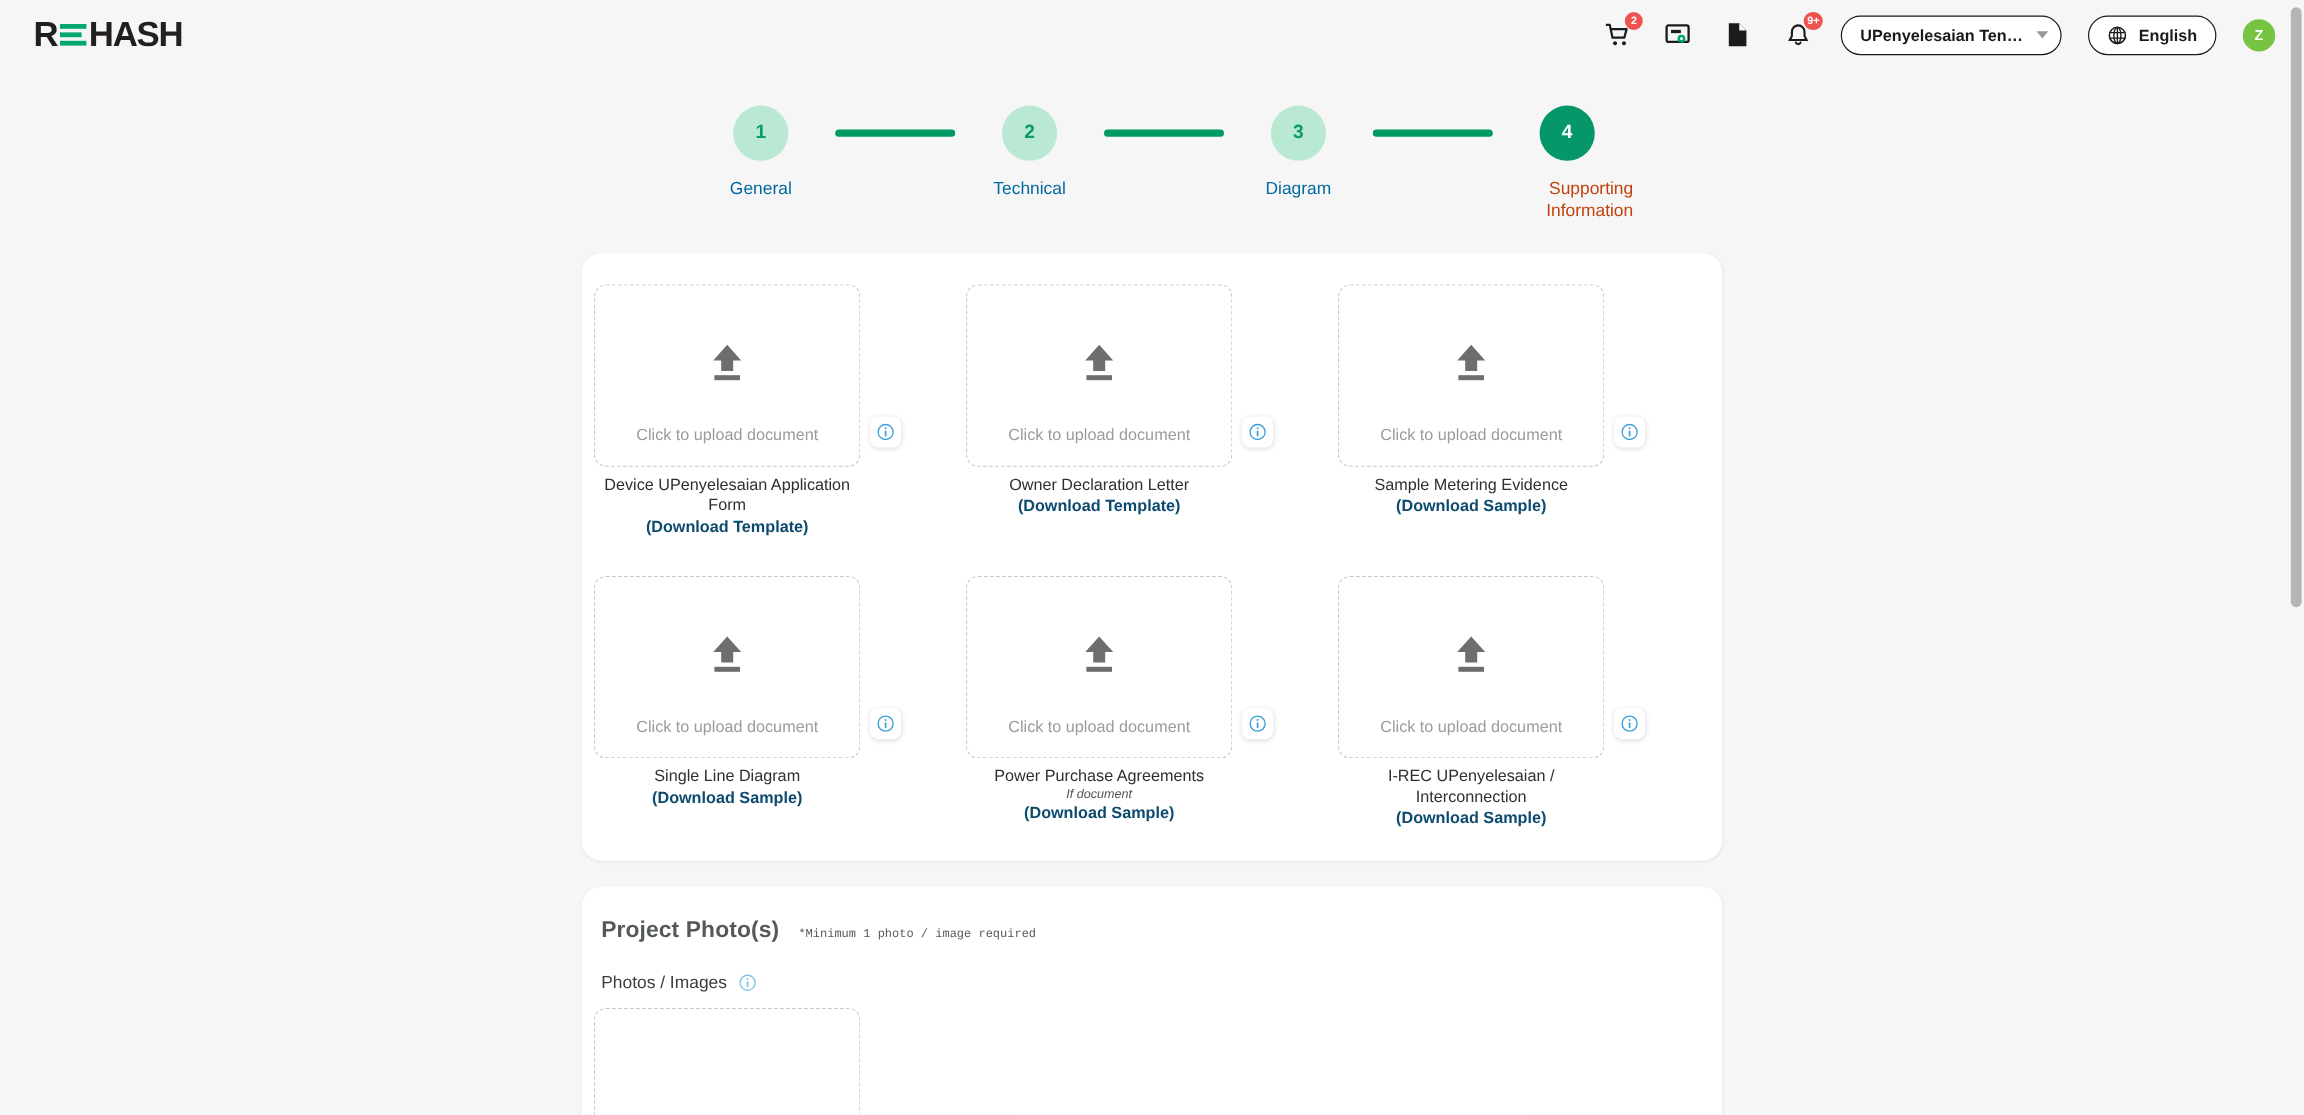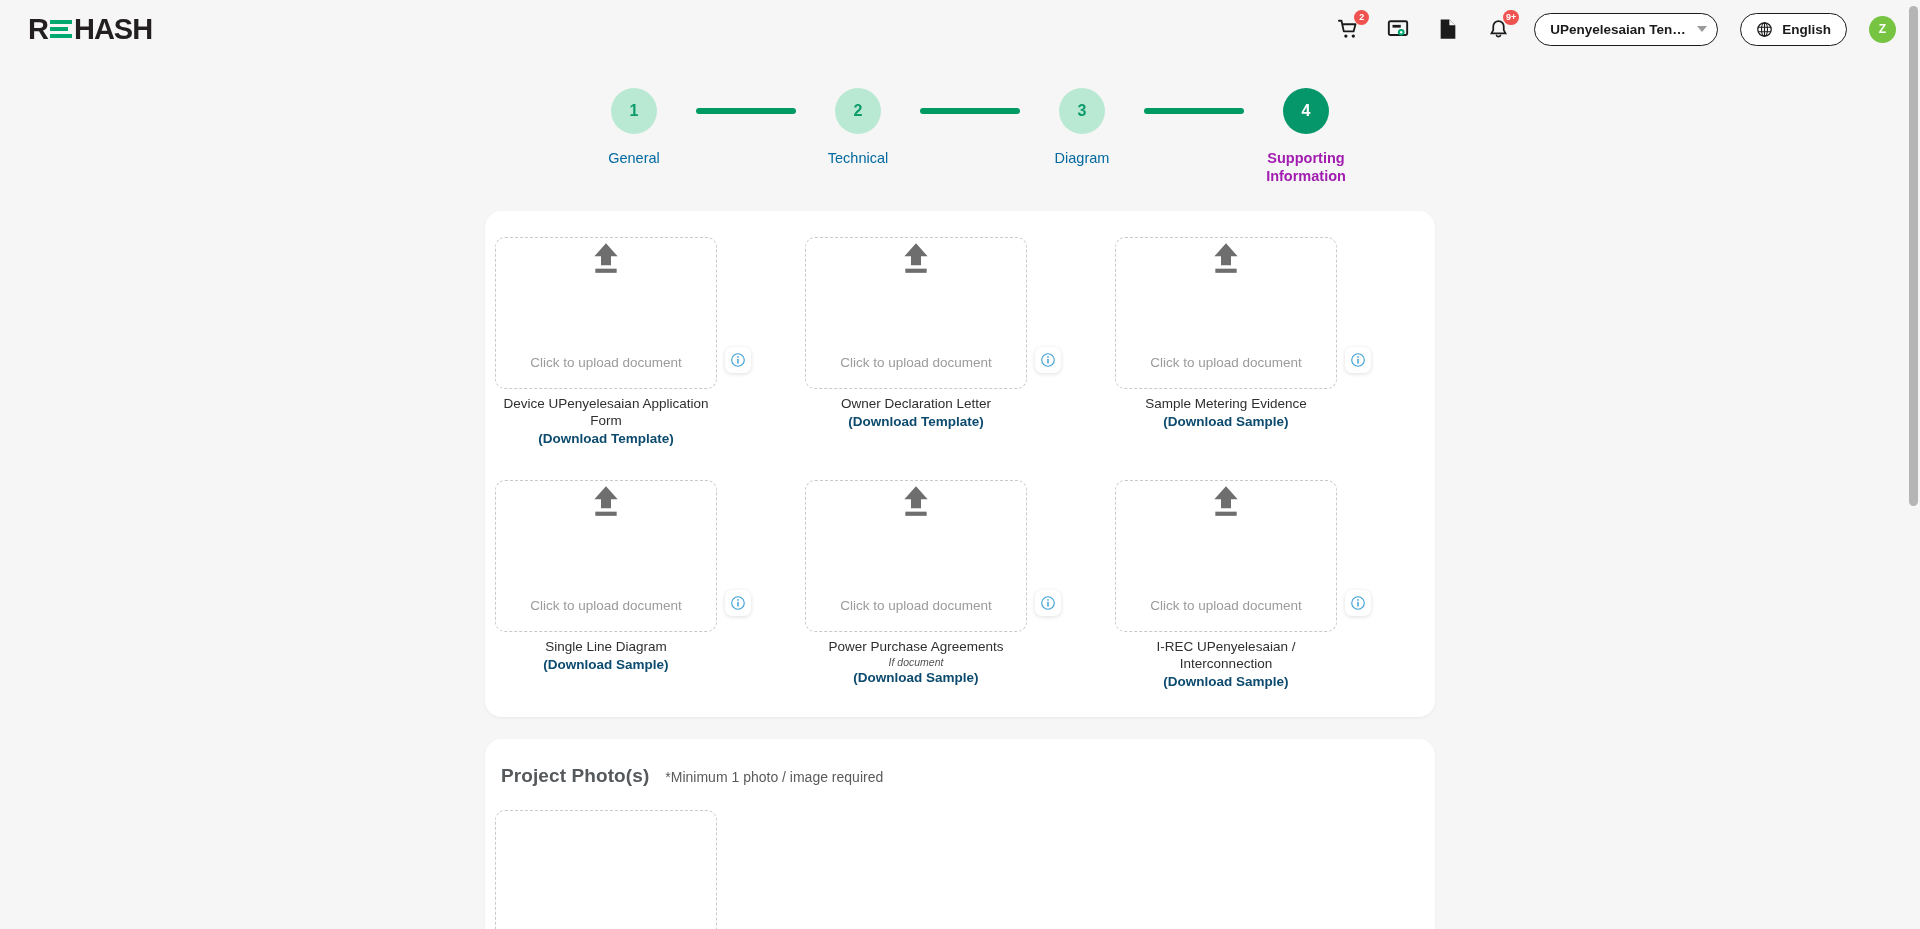--- a/index.html
+++ b/index.html
@@ -73,21 +73,21 @@
     width: 46px; height: 46px; border-radius: 50%;
     background: #b9e9d3; color: #0d9b6c;
     display: flex; align-items: center; justify-content: center;
     font-size: 16px; font-weight: bold;
   }
   .step.active .step-circle { background: #059669; color: #fff; }
   .step-label {
     margin-top: 16px; font-size: 14.5px; color: #0369a1;
     text-align: center; line-height: 1.22; max-width: 110px;
   }
-  .step.active .step-label { color: #a21caf; font-weight: bold; }
+  .step.active .step-label { color: #c2410c; font-weight: normal; text-align: right; }
   .connector {
     height: 6px; width: 100px; background: #009a63;
     border-radius: 4px; margin-top: 20px; flex: none;
   }
 
   
   .card {
     width: 950px; margin: 0 auto; background: #fff;
     border-radius: 16px; box-shadow: 0 1px 3px rgba(0,0,0,0.06);
     padding: 26px 0 26px 0;
@@ -95,39 +95,39 @@
   .card + .card { margin-top: 22px; }
   .card-title {
     font-size: 19px; font-weight: bold; color: #55595c;
     padding-left: 16px; margin-bottom: 22px; letter-spacing: .1px;
   }
   .card-title-row {
     display: flex; align-items: baseline; gap: 16px;
     padding-left: 16px; margin-bottom: 6px;
   }
   .card-title-row .card-title { padding-left: 0; margin-bottom: 17px; }
-  .note { font-size: 14px; color: #5a5a5a; }
+  .note { font-size: 10px; color: #5a5a5a; font-family: Liberation Mono, monospace; }
   .sub-label-row {
     display: flex; align-items: center; gap: 8px;
     padding-left: 16px; margin-bottom: 12px;
     font-size: 14.5px; color: #3c3c3c;
   }
 
   .grid {
     display: grid; grid-template-columns: repeat(3, 1fr);
     row-gap: 8px;
     padding: 0 10px;
   }
   .cell { display: flex; flex-direction: column; align-items: flex-start; }
   .drop-row { display: flex; align-items: flex-end; gap: 8px; }
   .dropzone {
     width: 222px; height: 152px;
     border: 1px dashed #c9c9c9; border-radius: 10px;
     display: flex; flex-direction: column;
-    align-items: center; justify-content: flex-start;
+    align-items: center; justify-content: center;
     background: #fff; cursor: pointer; position: relative;
   }
   .dropzone .up-icon { margin-bottom: 22px; }
   .dz-text { font-size: 13.5px; color: #9b9b9b; position: absolute; bottom: 18px; }
   .info-btn {
     width: 26px; height: 26px; border-radius: 7px;
     background: #fff; box-shadow: 0 1px 4px rgba(0,0,0,0.13);
     display: flex; align-items: center; justify-content: center;
     cursor: pointer; margin-bottom: 16px; flex: none;
   }
@@ -407,20 +407,30 @@
       </div>
 
     </div>
   </div>
 
   <div class="card">
     <div class="card-title-row">
       <div class="card-title">Project Photo(s)</div>
       <div class="note">*Minimum 1 photo / image required</div>
     </div>
+    <div class="sub-label-row">
+      <span>Photos / Images</span>
+      <span class="info-btn" style="box-shadow:none;width:18px;height:18px;margin-bottom:0;">
+        <svg width="16" height="16" viewBox="0 0 24 24">
+          <circle cx="12" cy="12" r="9.4" fill="none" stroke="#7fc4e8" stroke-width="1.7"></circle>
+          <circle cx="12" cy="7.4" r="1.25" fill="#7fc4e8"></circle>
+          <rect x="10.9" y="10.2" width="2.2" height="7.4" rx="1.1" fill="#7fc4e8"></rect>
+        </svg>
+      </span>
+    </div>
     <div class="photo-zone"></div>
   </div>
 
 </div>
 
 <div class="scrollbar-track">
   <div class="scrollbar-thumb"></div>
 </div>
 
 </body></html>

